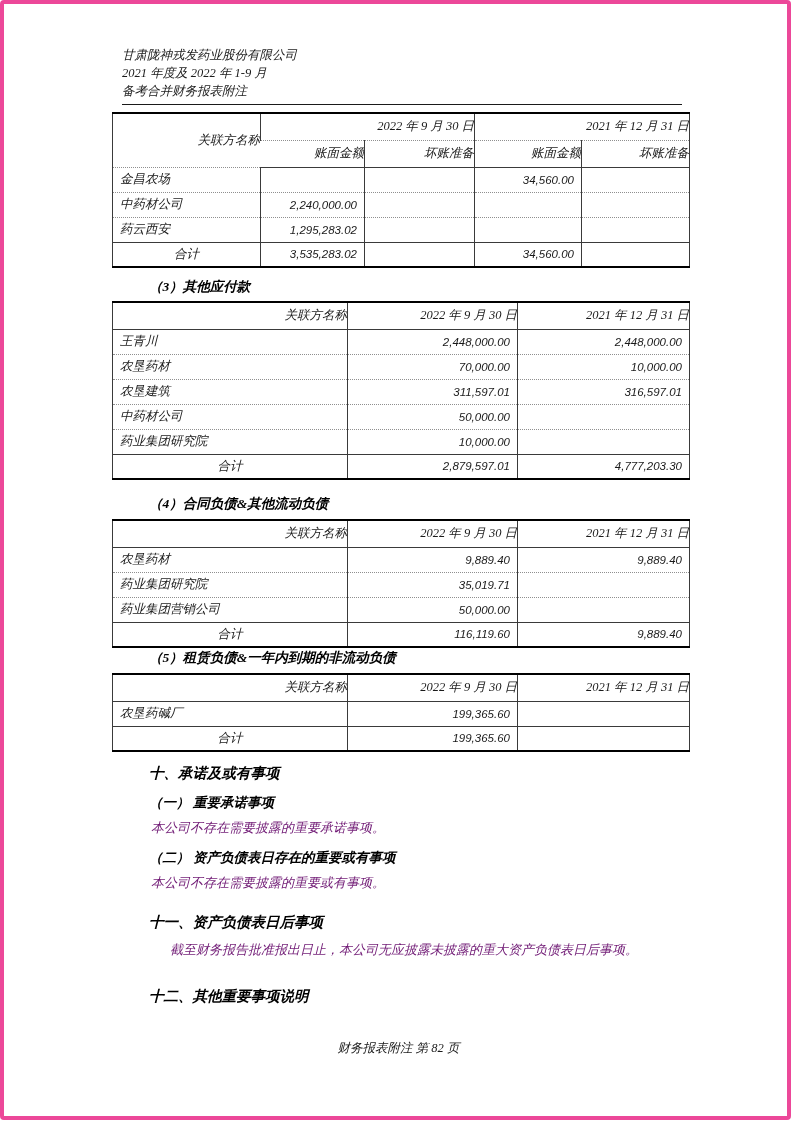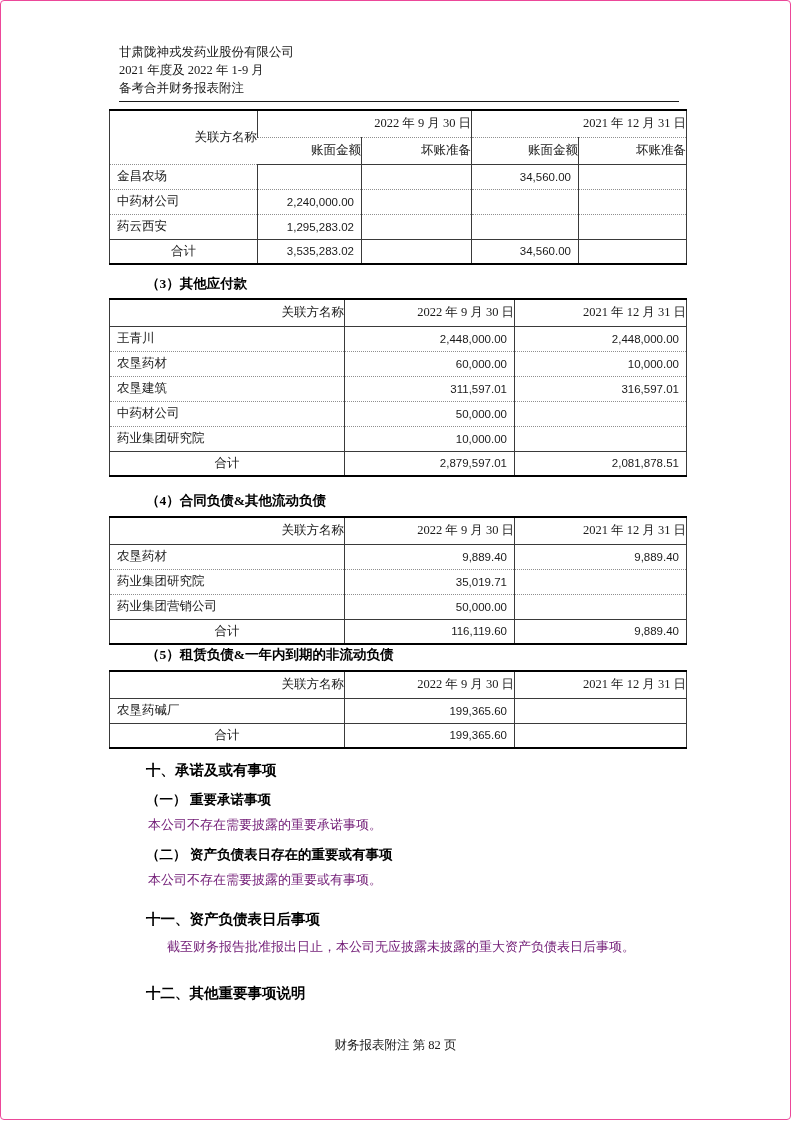--- a/index.html
+++ b/index.html
@@ -1,25 +1,26 @@
 <!DOCTYPE html>
 <html><head>
 <meta charset="utf-8">
 <style>
   html,body{margin:0;padding:0;background:#ffffff;}
   .page{
     position:relative;
     width:791px;height:1120px;
     background:#ffffff;
-    border:1px solid #ec4899;
+    border:4px solid #ec4899;
     border-radius:4px;
     box-sizing:border-box;
     font-family:"Liberation Serif","DejaVu Serif",serif;
     color:#1a1a1a;
     overflow:hidden;
+    font-style:italic;
   }
   
   .doc-header{
     position:absolute;left:118px;top:42px;width:560px;
     font-size:12.5px;line-height:18px;
     border-bottom:1px solid #1a1a1a;
     padding-bottom:4px;
   }
   
   table.tbl{
@@ -140,42 +141,42 @@
       <td>2022 年 9 月 30 日</td>
       <td>2021 年 12 月 31 日</td>
     </tr>
     <tr>
       <td class="name">王青川</td>
       <td class="num">2,448,000.00</td>
       <td class="num">2,448,000.00</td>
     </tr>
     <tr>
       <td class="name">农垦药材</td>
-      <td class="num">60,000.00</td>
+      <td class="num">70,000.00</td>
       <td class="num">10,000.00</td>
     </tr>
     <tr>
       <td class="name">农垦建筑</td>
       <td class="num">311,597.01</td>
       <td class="num">316,597.01</td>
     </tr>
     <tr>
       <td class="name">中药材公司</td>
       <td class="num">50,000.00</td>
       <td class="num"></td>
     </tr>
     <tr>
       <td class="name">药业集团研究院</td>
       <td class="num">10,000.00</td>
       <td class="num"></td>
     </tr>
     <tr class="total">
       <td class="ctr">合计</td>
       <td class="num">2,879,597.01</td>
-      <td class="num">2,081,878.51</td>
+      <td class="num">4,777,203.30</td>
     </tr>
   </tbody>
     </table>
 
   <div class="sec-title" style="top:491px;">（4）合同负债&amp;其他流动负债</div>
   <table class="tbl t3col" style="top:515px;width:577px;">
     <colgroup>
         <col class="c0">
         <col class="c1">
         <col class="c2">

